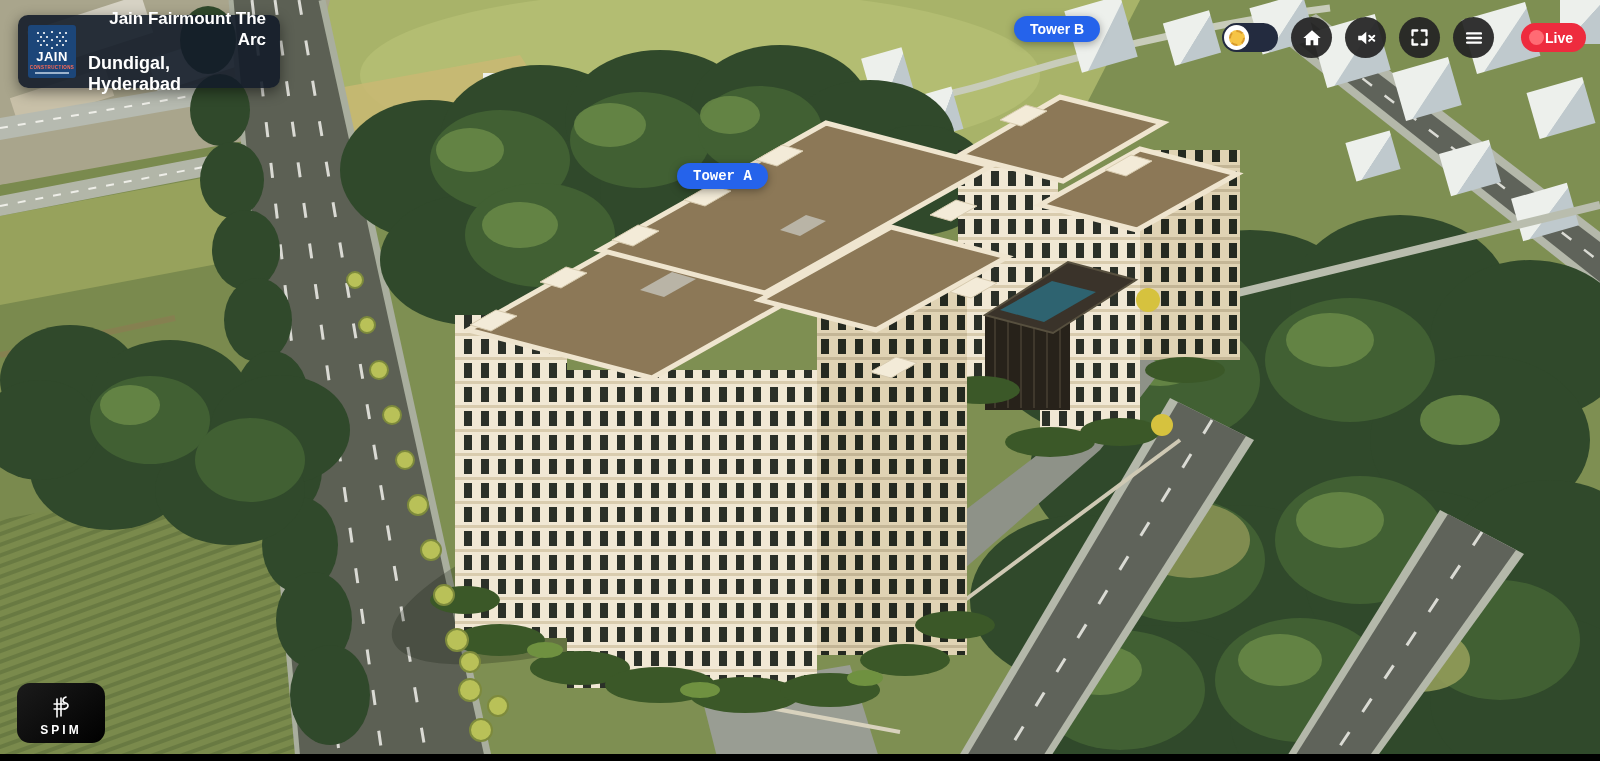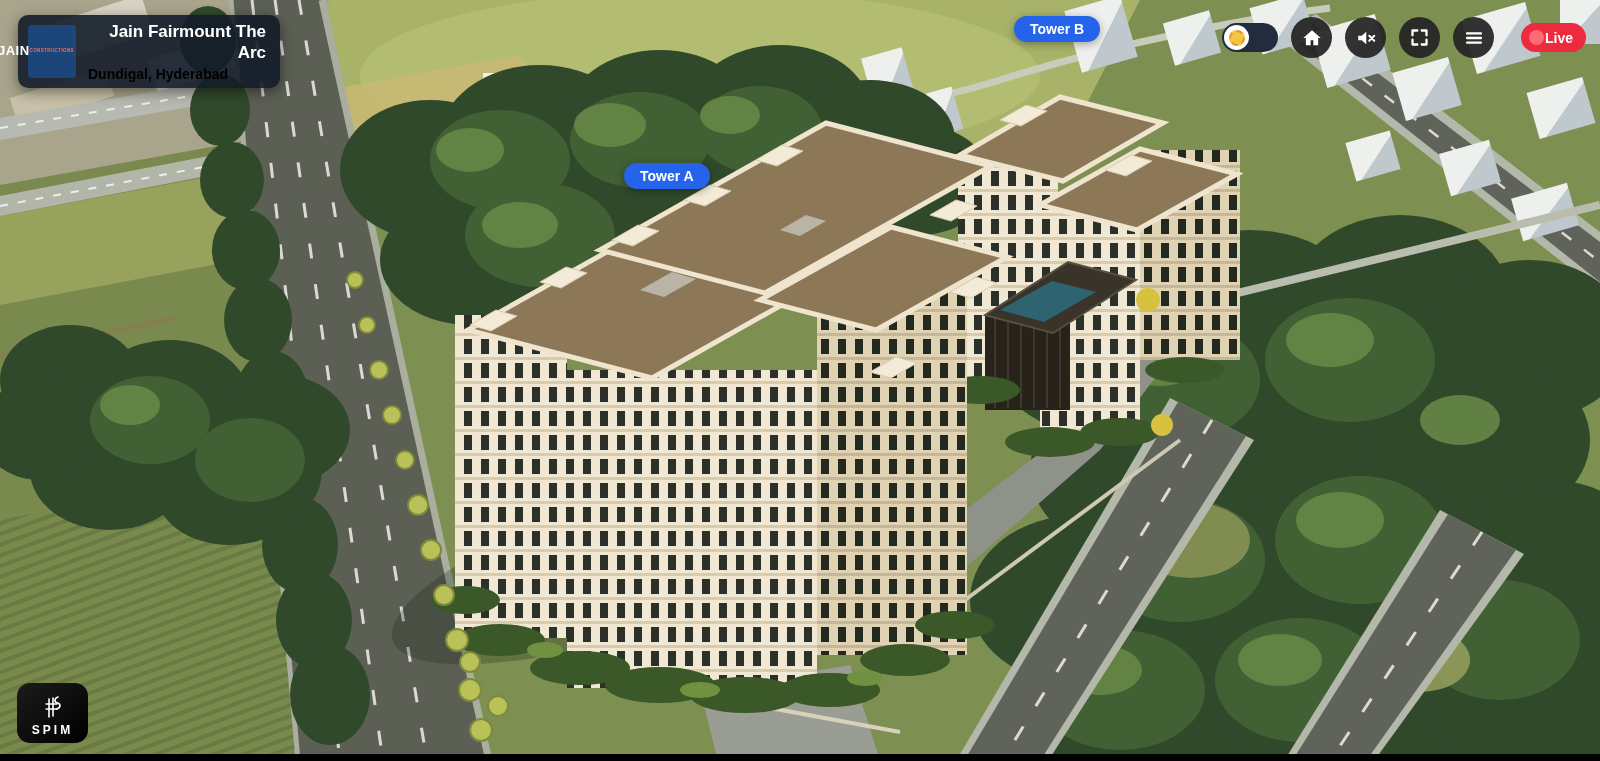--- a/index.html
+++ b/index.html
@@ -5,33 +5,33 @@
   html,body{margin:0;padding:0;background:#000;}
   .stage{position:relative;width:1600px;height:761px;overflow:hidden;
          font-family:"Liberation Sans",sans-serif;background:#7e8f52;cursor:grab;}
   .scene{position:absolute;left:0;top:0;}
 
   
   .project-card{position:absolute;left:18px;top:15px;width:262px;height:73px;
     background:rgba(19,28,41,.9);border-radius:10px;display:flex;align-items:center;
     gap:12px;padding:0 14px 0 10px;box-sizing:border-box;box-shadow:0 4px 14px rgba(0,0,0,.45);}
   .logo{width:48px;height:53px;background:#1c4679;border-radius:3px;display:flex;
-    flex-direction:row;align-items:center;justify-content:flex-end;padding:3px 2px 4px;
+    flex-direction:column;align-items:center;justify-content:flex-end;padding:3px 2px 4px;
     box-sizing:border-box;flex:0 0 auto;}
   .logo-jain{color:#fff;font-weight:bold;font-size:13px;letter-spacing:.5px;line-height:1.1;}
   .logo-sub{color:#ff6a57;font-size:4.5px;font-weight:bold;letter-spacing:.4px;line-height:1.4;}
   .logo-line{width:34px;height:2px;background:#9db3cc;margin-top:1px;}
   .card-title{font-size:17px;font-weight:bold;color:#fff;line-height:1.25;text-align:right;}
-  .card-loc{font-size:14px;font-weight:bold;color:#000000;margin-top:3px;}
+  .card-loc{font-size:18px;font-weight:bold;color:#ffffff;margin-top:3px;}
 
   
   .tower-pill{position:absolute;background:#2563eb;color:#fff;font-weight:bold;font-size:14px;
     border:none;border-radius:15px;padding:5px 16px;cursor:pointer;
     box-shadow:0 2px 8px rgba(0,0,0,.35);font-family:inherit;}
-  #towerA{left:624px;top:163px;}
+  #towerA{left:677px;top:163px;font-family:Liberation Mono, monospace;}
   #towerB{left:1014px;top:16px;}
 
   
   .toolbar{position:absolute;left:1222px;top:17px;height:41px;display:flex;
     align-items:center;gap:13px;}
   .toggle{width:56px;height:29px;border-radius:15px;background:#232b3f;position:relative;
     cursor:pointer;border:none;flex:0 0 auto;}
   .thumb{position:absolute;left:2px;top:2px;width:25px;height:25px;background:#fff;
     border-radius:50%;display:flex;align-items:center;justify-content:center;}
   .sun{width:16px;height:16px;border-radius:50%;background:#f6c445;
@@ -45,21 +45,21 @@
 
   
   .rotate-ctrl{position:absolute;left:712px;top:692px;width:166px;height:62px;
     background:rgba(27,29,19,.82);border-radius:34px;display:flex;align-items:center;
     justify-content:space-between;padding:0 15px;box-sizing:border-box;}
   .chev-btn{background:none;border:none;cursor:pointer;display:flex;align-items:center;
     justify-content:center;padding:4px;}
   .r360{width:48px;height:48px;position:relative;cursor:pointer;}
 
   
-  .spim{position:absolute;left:17px;top:683px;width:71px;height:60px;
+  .spim{position:absolute;left:17px;top:683px;width:88px;height:60px;
     background:linear-gradient(140deg,#1b1b1b,#000);border-radius:13px;display:flex;
     flex-direction:column;align-items:center;justify-content:flex-end;padding-bottom:6px;
     box-sizing:border-box;color:#fff;}
   .spim-label{font-size:12px;font-weight:bold;letter-spacing:3px;margin-top:2px;}
 
   .bottom-bar{position:absolute;left:0;top:754px;width:1600px;height:7px;background:#000;}
 </style>
 </head>
 <body>
 

